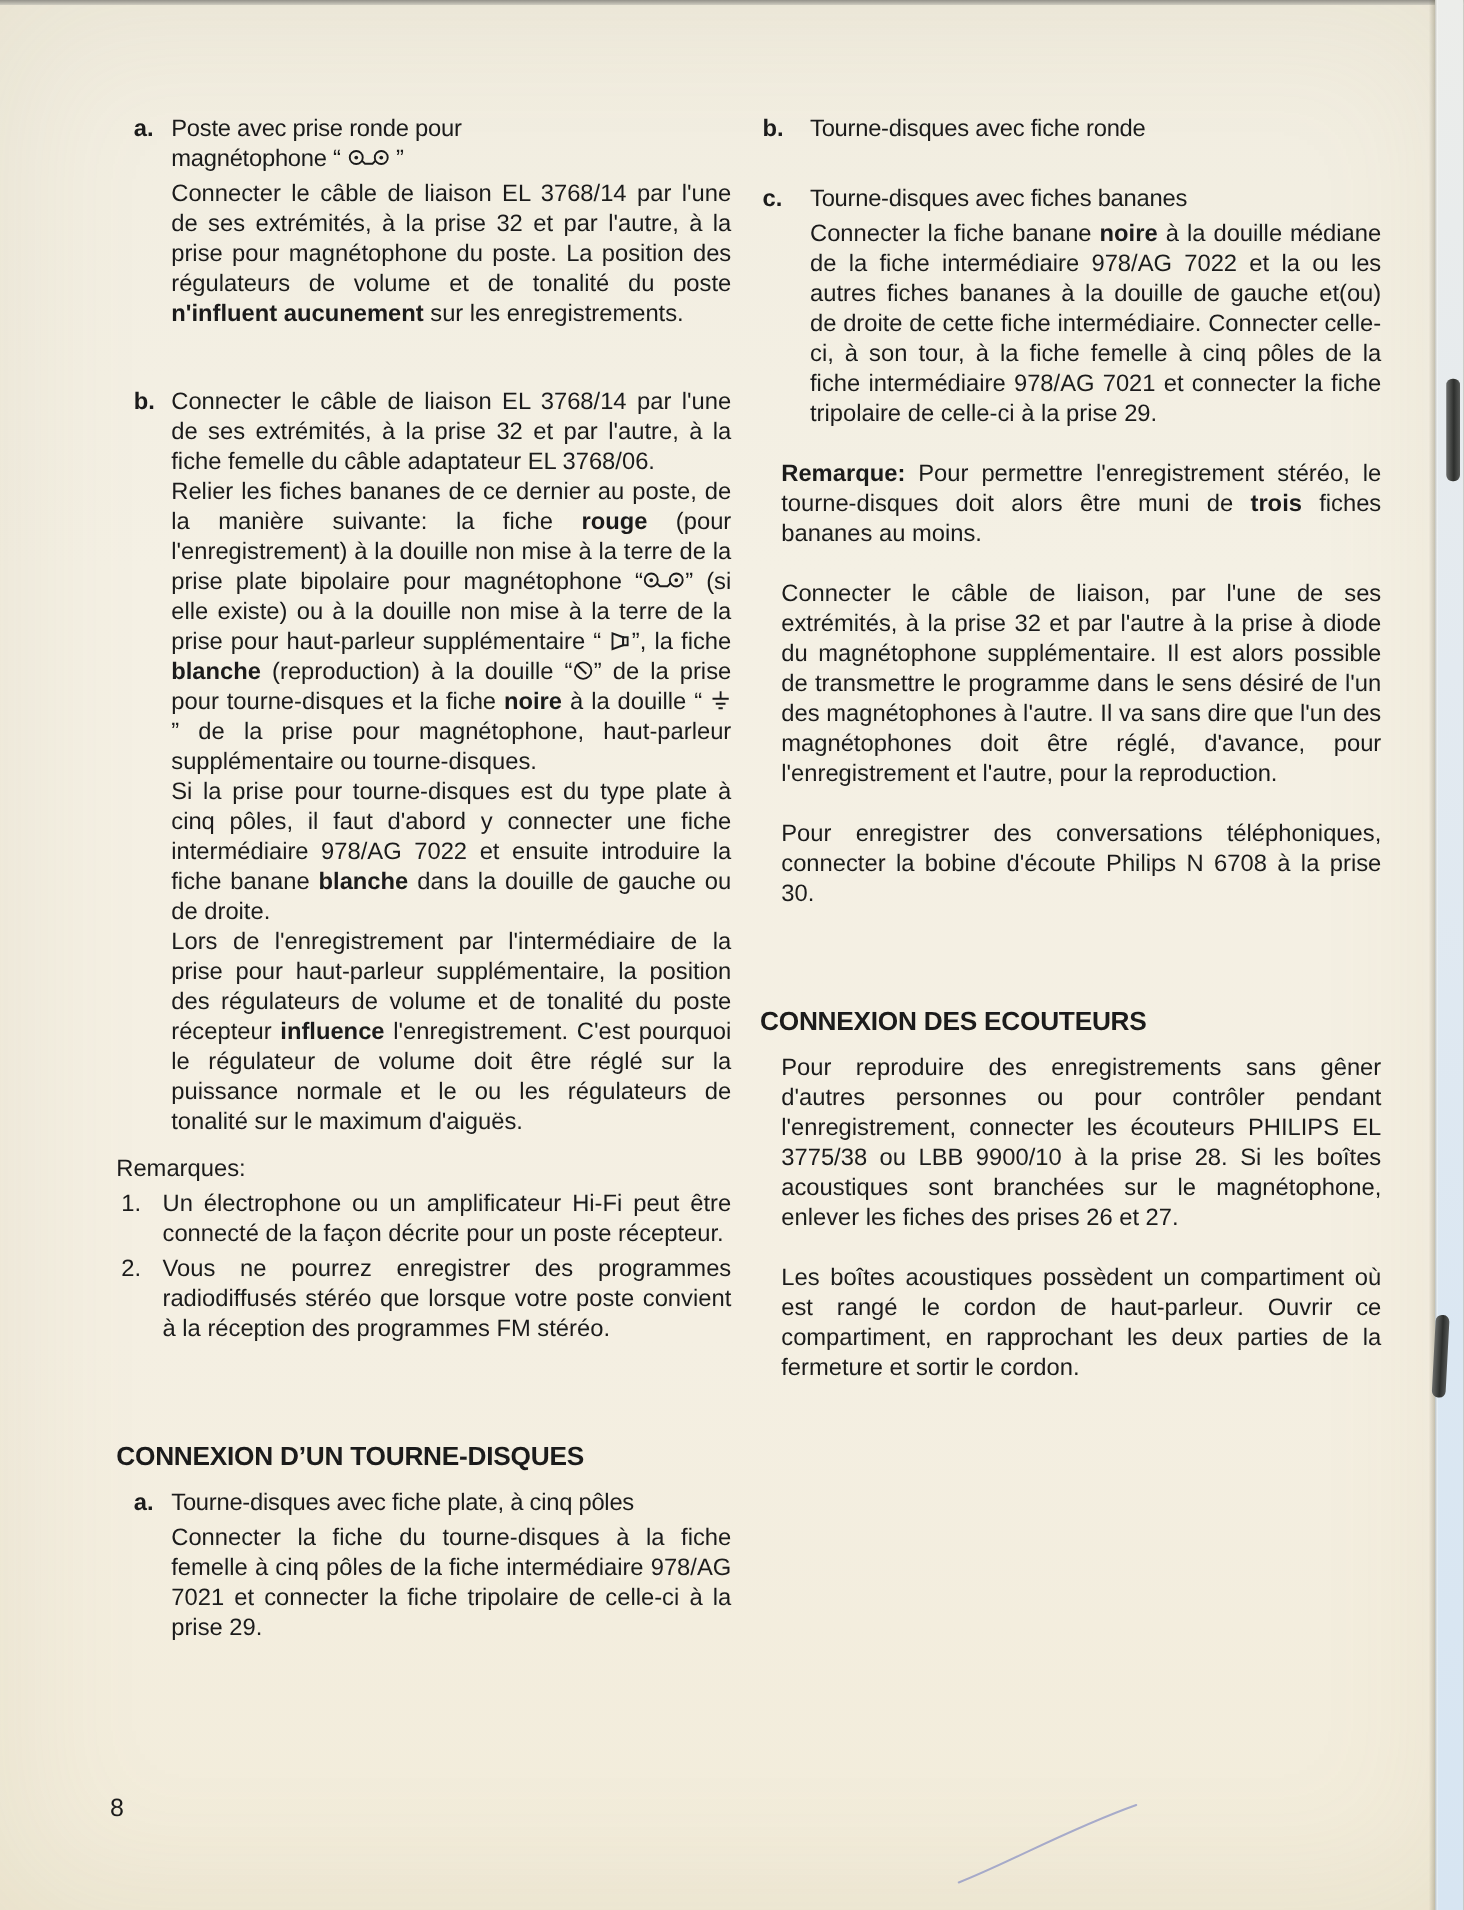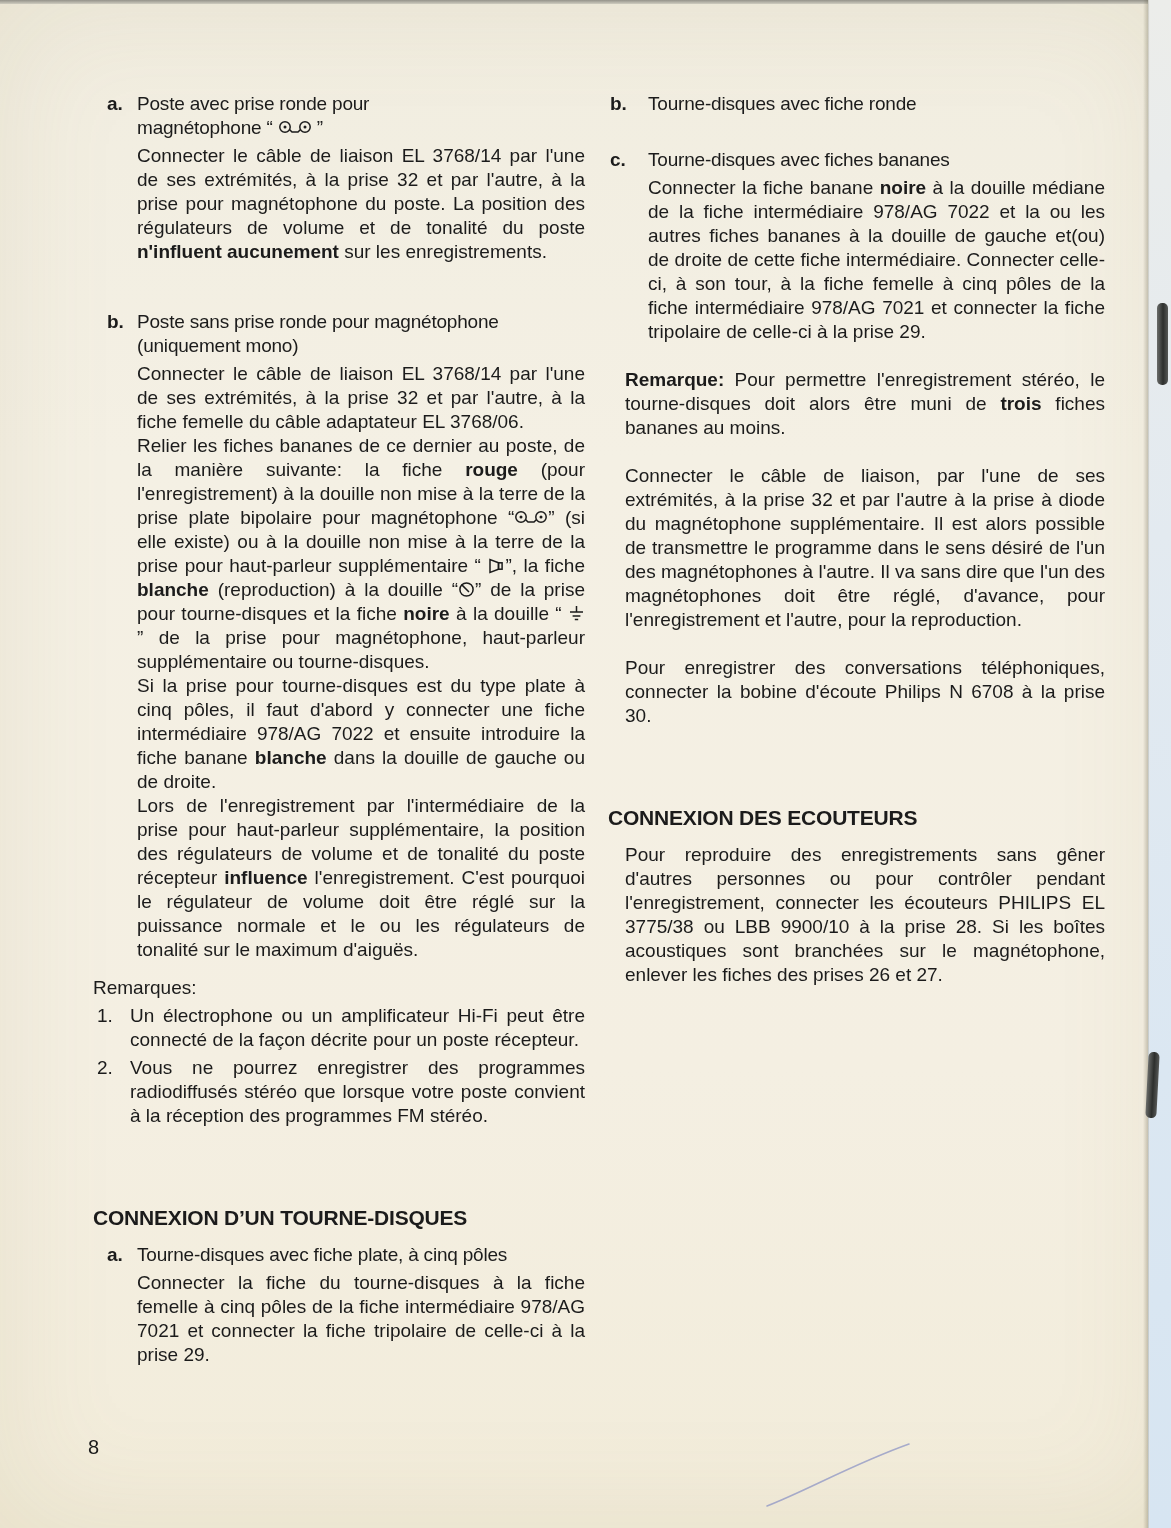--- a/index.html
+++ b/index.html
@@ -73,21 +73,20 @@
                   <circle cx="7" cy="7" r="1.5" fill="#1b1b1b"></circle>
                   <circle cx="27" cy="7" r="1.5" fill="#1b1b1b"></circle>
                   <path d="M11.5 9.5 L14 12 H20 L22.5 9.5" fill="none" stroke="#1b1b1b" stroke-width="1.5"></path>
                 </svg></span><span> ”</span></div>
             <div class="para"><span>Connecter le câble de liaison EL 3768/14 par l'une de ses extrémités, à la prise 32 et par l'autre, à la prise pour magnétophone du poste. La position des régulateurs de volume et de tonalité du poste </span><b>n'influent aucunement</b><span> sur les enregistrements.</span></div>
           </div>
         </div>
         <div class="block item">
           <div class="letter">b.</div>
           <div class="content">
-            <div class="item-title"><span>Poste sans prise ronde pour magnétophone</span><br><span>(uniquement mono)</span></div>
             <div class="para"><span>Connecter le câble de liaison EL 3768/14 par l'une de ses extrémités, à la prise 32 et par l'autre, à la fiche femelle du câble adaptateur EL 3768/06.</span></div>
             <div class="para"><span>Relier les fiches bananes de ce dernier au poste, de la manière suivante: la fiche </span><b>rouge</b><span> (pour l'enregistrement) à la douille non mise à la terre de la prise plate bipolaire pour magnétophone “</span><span class="sym sym-tape"><svg width="34" height="15" viewBox="0 0 34 15">
                   <circle cx="7" cy="7" r="5.2" fill="none" stroke="#1b1b1b" stroke-width="1.5"></circle>
                   <circle cx="27" cy="7" r="5.2" fill="none" stroke="#1b1b1b" stroke-width="1.5"></circle>
                   <circle cx="7" cy="7" r="1.5" fill="#1b1b1b"></circle>
                   <circle cx="27" cy="7" r="1.5" fill="#1b1b1b"></circle>
                   <path d="M11.5 9.5 L14 12 H20 L22.5 9.5" fill="none" stroke="#1b1b1b" stroke-width="1.5"></path>
                 </svg></span><span>” (si elle existe) ou à la douille non mise à la terre de la prise pour haut-parleur supplémentaire “ </span><span class="sym sym-speaker"><svg width="18" height="16" viewBox="0 0 18 16">
                   <path d="M11.5 4.8 L3 1.6 V14.4 L11.5 11.2 Z" fill="none" stroke="#1b1b1b" stroke-width="1.5"></path>
                   <rect x="11.5" y="4.8" width="3.6" height="6.4" fill="none" stroke="#1b1b1b" stroke-width="1.5"></rect>
@@ -133,20 +132,21 @@
           <div class="content">
             <div class="item-title"><span>Tourne-disques avec fiches bananes</span></div>
             <div class="para"><span>Connecter la fiche banane </span><b>noire</b><span> à la douille médiane de la fiche intermédiaire 978/AG 7022 et la ou les autres fiches bananes à la douille de gauche et(ou) de droite de cette fiche intermédiaire. Connecter celle-ci, à son tour, à la fiche femelle à cinq pôles de la fiche intermédiaire 978/AG 7021 et connecter la fiche tripolaire de celle-ci à la prise 29.</span></div>
           </div>
         </div>
         <div class="block para flush"><b>Remarque:</b><span> Pour permettre l'enregistrement stéréo, le tourne-disques doit alors être muni de </span><b>trois</b><span> fiches bananes au moins.</span></div>
         <div class="block para flush"><span>Connecter le câble de liaison, par l'une de ses extrémités, à la prise 32 et par l'autre à la prise à diode du magnétophone supplémentaire. Il est alors possible de transmettre le programme dans le sens désiré de l'un des magnétophones à l'autre. Il va sans dire que l'un des magnétophones doit être réglé, d'avance, pour l'enregistrement et l'autre, pour la reproduction.</span></div>
         <div class="block para flush"><span>Pour enregistrer des conversations téléphoniques, connecter la bobine d'écoute Philips N 6708 à la prise 30.</span></div>
         <div class="block section-title">CONNEXION DES ECOUTEURS</div>
         <div class="block para flush"><span>Pour reproduire des enregistrements sans gêner d'autres personnes ou pour contrôler pendant l'enregistrement, connecter les écouteurs PHILIPS EL 3775/38 ou LBB 9900/10 à la prise 28. Si les boîtes acoustiques sont branchées sur le magnétophone, enlever les fiches des prises 26 et 27.</span></div>
+        <div class="block para flush"><span>Les boîtes acoustiques possèdent un compartiment où est rangé le cordon de haut-parleur. Ouvrir ce compartiment, en rapprochant les deux parties de la fermeture et sortir le cordon.</span></div>
       </div>
   </div>
 
   <div class="page-number">8</div>
 
   <svg class="pen-mark" width="150" height="70" viewBox="0 0 150 70">
     <path d="M4 66 C 45 50, 90 24, 146 4" fill="none" stroke="#8890c4" stroke-width="1.6" stroke-linecap="round"></path>
   </svg>
 </div>
 

